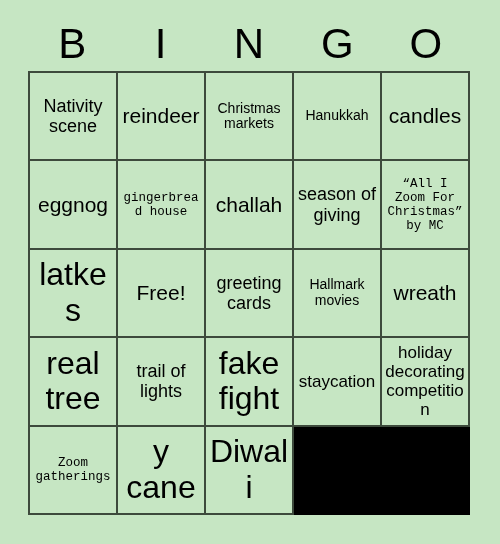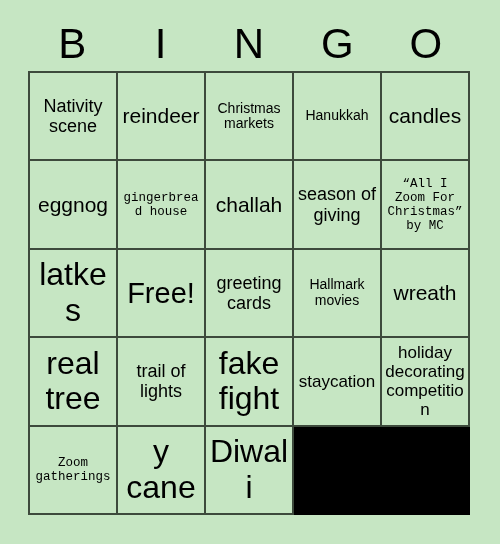--- a/index.html
+++ b/index.html
@@ -71,21 +71,21 @@
   }
   .cell-text {
     display: block;
     width: 100%;
     color: #000000;
     line-height: 1.12;
     word-wrap: break-word;
     user-select: none;
   }
   
-  .fs-xxl .cell-text { font-size: 29px; }
+  .fs-xxl .cell-text { font-size: 21px; }
   .fs-xl  .cell-text { font-size: 32px; }
   .fs-lg  .cell-text { font-size: 21px; }
   .fs-md  .cell-text { font-size: 18px; }
   .fs-sm  .cell-text { font-size: 14px; }
   .fs-xs  .cell-text { font-size: 12.5px; font-family: Liberation Mono, monospace; }
   .fs-xxs .cell-text { font-size: 17px; }
 </style>
 </head>
 <body>
 

